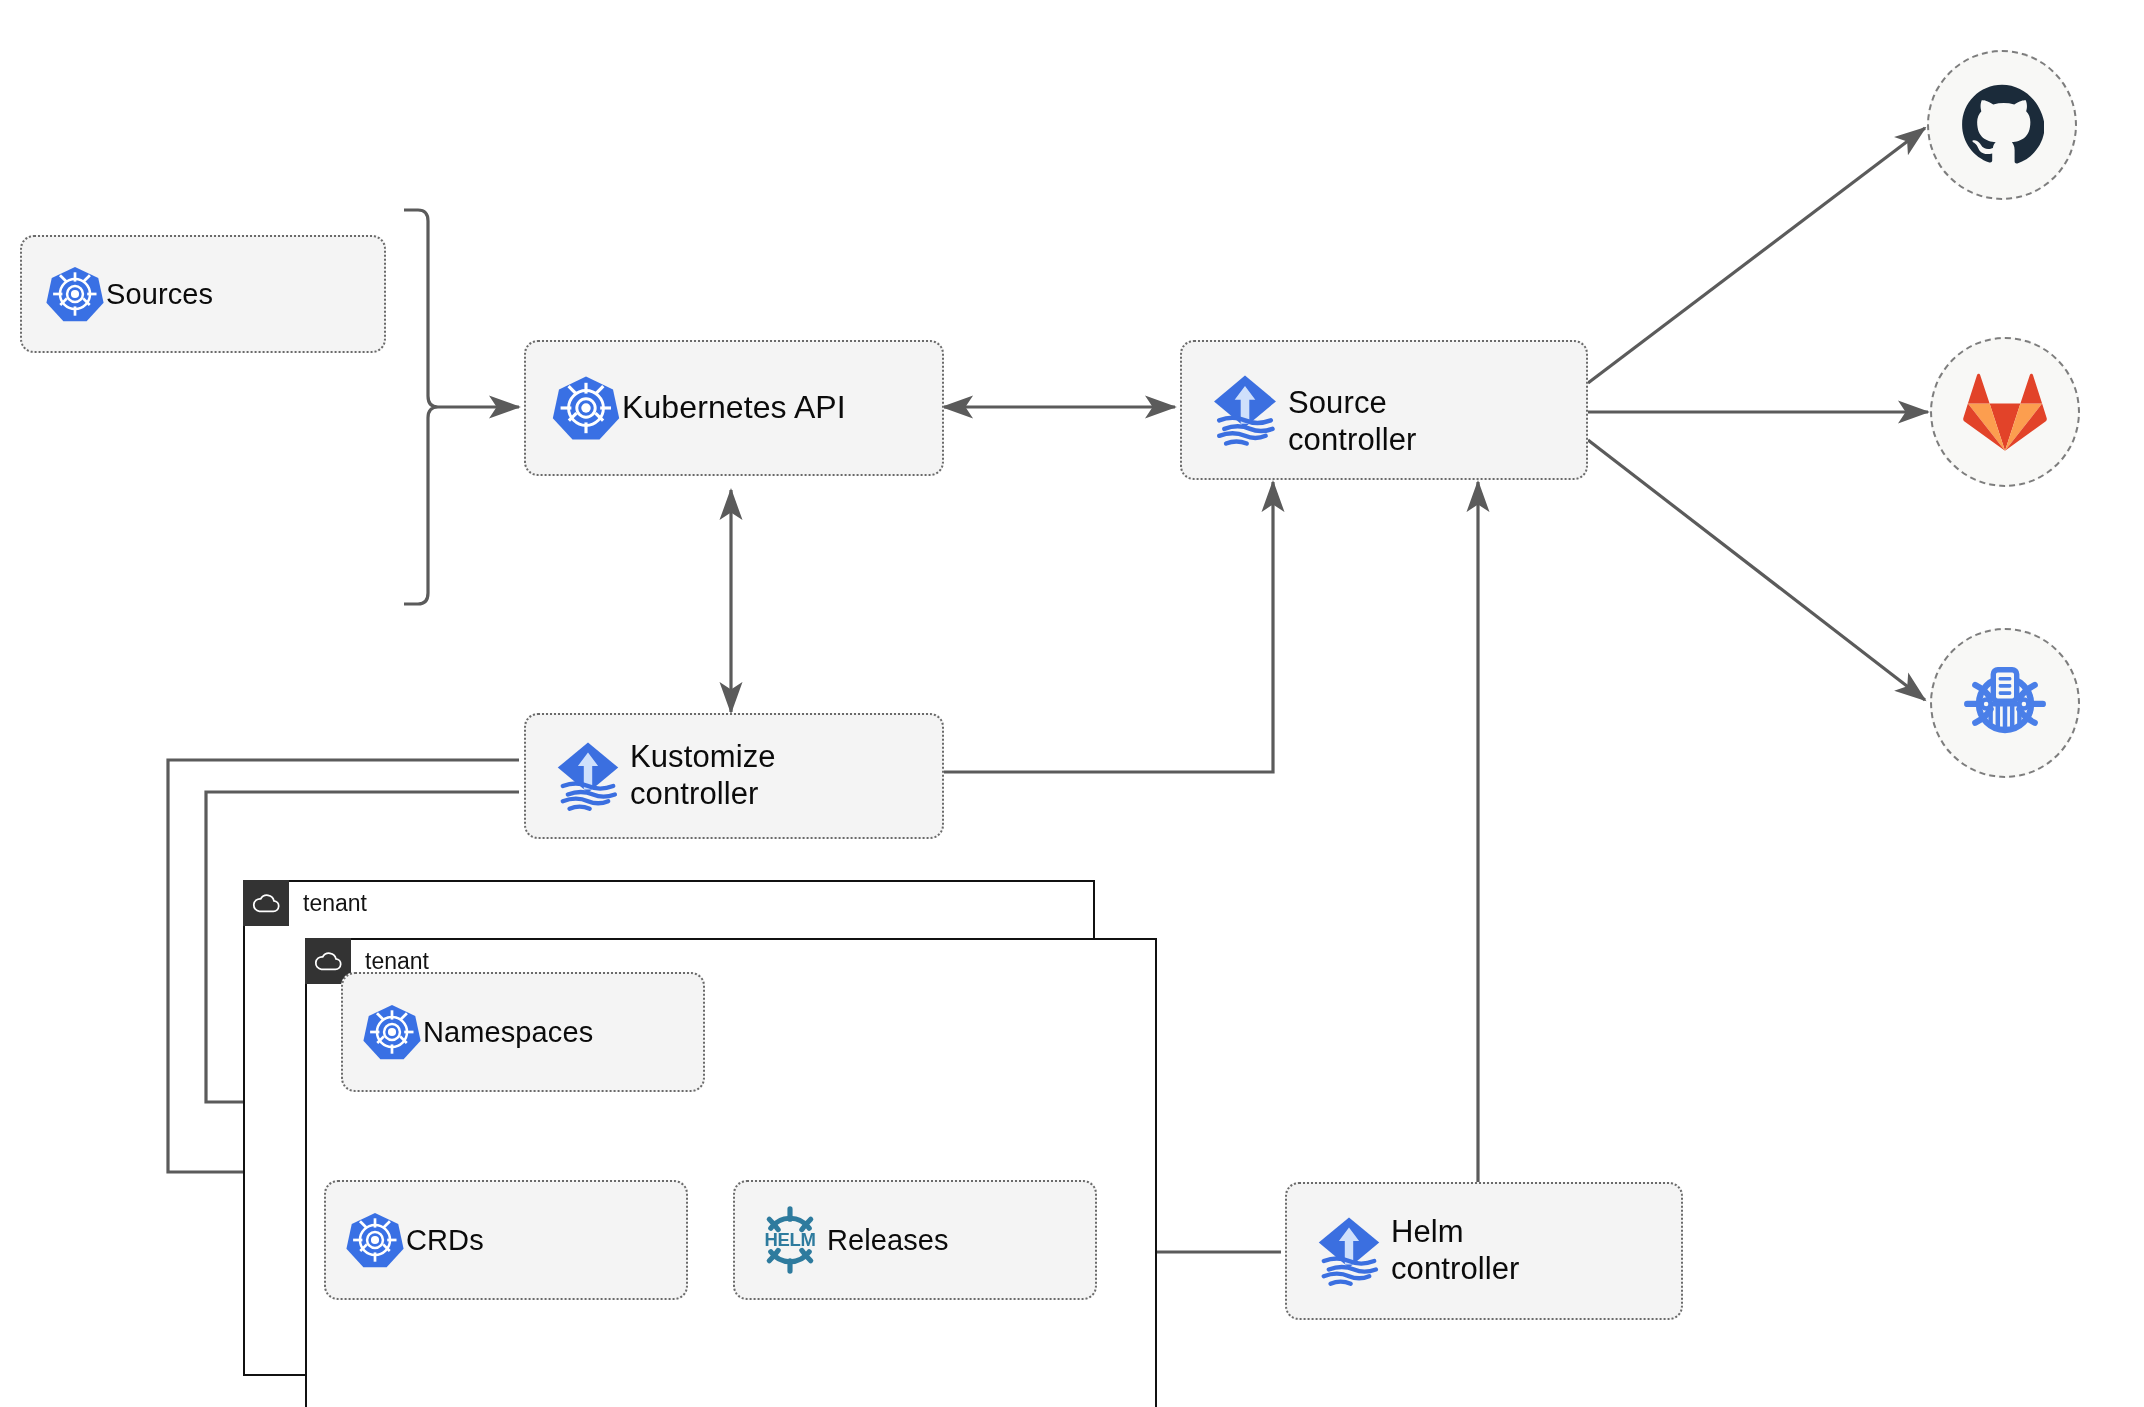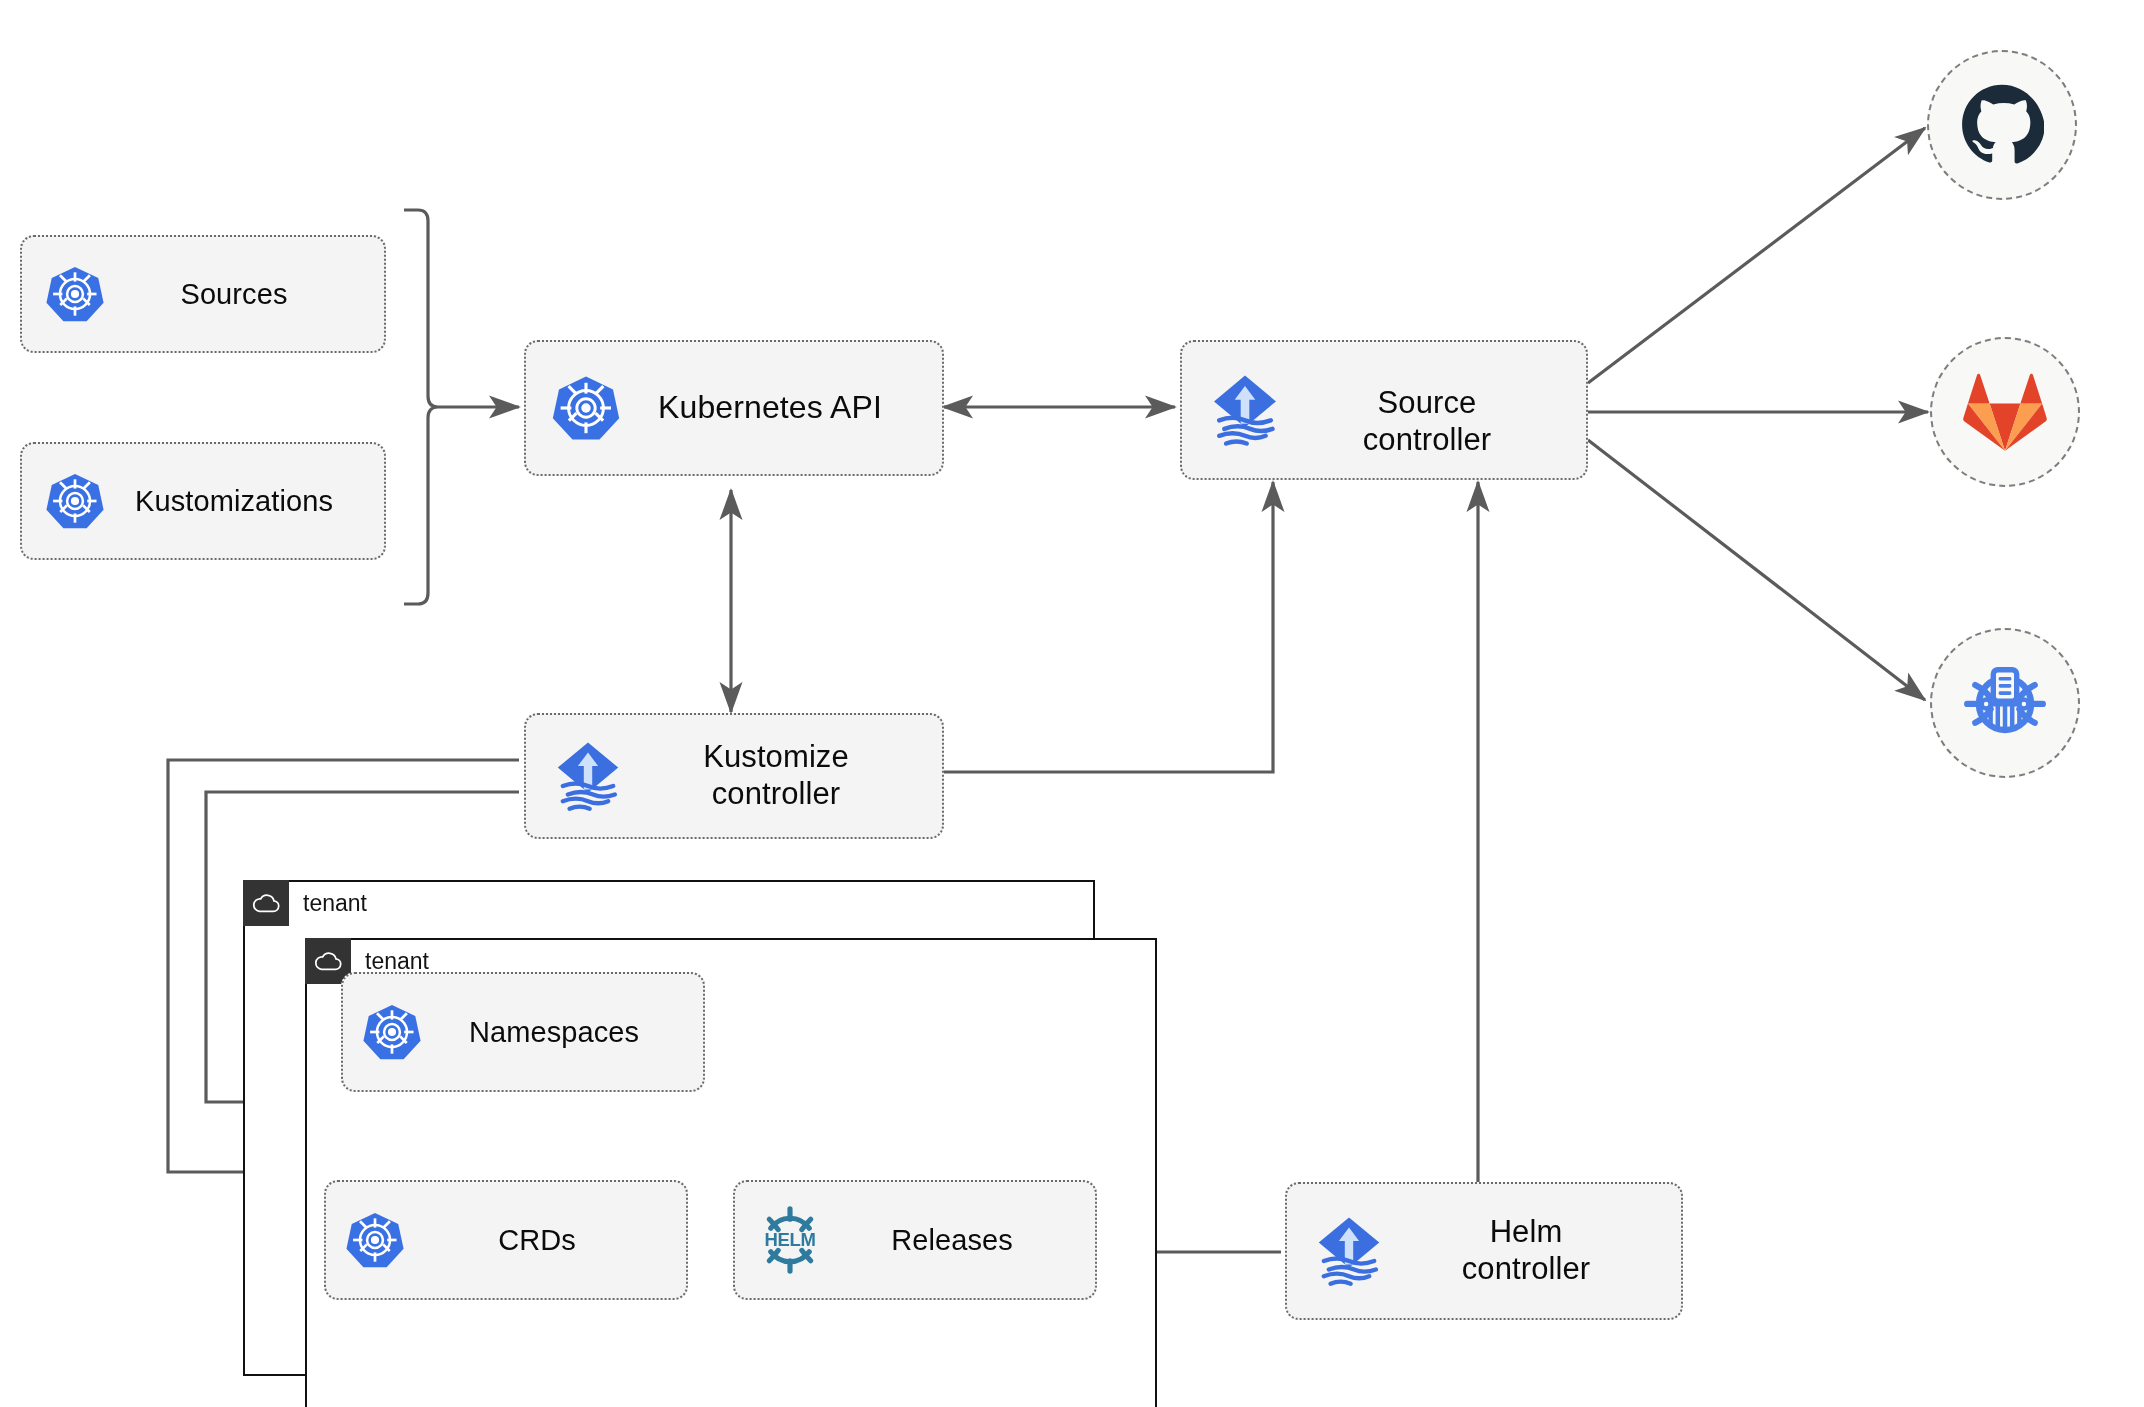--- a/index.html
+++ b/index.html
@@ -36,21 +36,21 @@
     justify-content: flex-start;
   }
   .node .ico {
     flex: 0 0 auto;
     display: flex;
     align-items: center;
     justify-content: center;
   }
   .node .lbl {
     flex: 1 1 auto;
-    text-align: center;
+    text-align: left;
     color: #0b0b0b;
     font-size: 29px;
     line-height: 1.18;
     white-space: pre-line;
     letter-spacing: .1px;
   }
 
   
   .circle {
     position: absolute;
@@ -160,41 +160,20 @@
           <path d="M46.4 11.6l2 2-6.8 6.8-2-2z"></path>
           <path d="M22.6 35.5l2 2-6.8 6.8-2-2z"></path>
           <circle cx="32" cy="32" r="15.5" fill="none" stroke="#ffffff" stroke-width="2.6"></circle>
           <circle cx="32" cy="32" r="8.2" fill="none" stroke="#ffffff" stroke-width="2.6"></circle>
         </g>
       </svg>
     </span>
     <span class="lbl">Sources</span>
   </div>
 
-  <div class="node z3" style="left:20px; top:442px; width:366px; height:118px; padding:0 22px;">
-    <span class="ico">
-      <svg width="62" height="62" viewBox="0 0 64 64">
-        <path d="M32 4 L56 15.5 L61.5 41 L44 60 H20 L2.5 41 L8 15.5 Z" fill="#3970e4"></path>
-        <g fill="#ffffff">
-          <circle cx="32" cy="32" r="4.2"></circle>
-          <path d="M30.6 9.6h2.8v9.6h-2.8z"></path>
-            <path d="M30.6 44.8h2.8v9.6h-2.8z"></path>
-          <path d="M9.4 30.6h9.6v2.8H9.4z"></path>
-            <path d="M44.6 30.6h9.6v2.8h-9.6z"></path>
-          <path d="M15.5 13.6l2-2 6.8 6.8-2 2z"></path>
-            <path d="M39.4 37.5l2-2 6.8 6.8-2 2z"></path>
-          <path d="M46.4 11.6l2 2-6.8 6.8-2-2z"></path>
-            <path d="M22.6 35.5l2 2-6.8 6.8-2-2z"></path>
-          <circle cx="32" cy="32" r="15.5" fill="none" stroke="#ffffff" stroke-width="2.6"></circle>
-          <circle cx="32" cy="32" r="8.2" fill="none" stroke="#ffffff" stroke-width="2.6"></circle>
-        </g>
-      </svg>
-    </span>
-    <span class="lbl">Kustomizations</span>
-  </div>
 
   <div class="node z3" style="left:524px; top:340px; width:420px; height:136px; padding:0 24px;">
     <span class="ico">
       <svg width="72" height="72" viewBox="0 0 64 64">
         <path d="M32 4 L56 15.5 L61.5 41 L44 60 H20 L2.5 41 L8 15.5 Z" fill="#3970e4"></path>
         <g fill="#ffffff">
           <circle cx="32" cy="32" r="4.2"></circle>
           <path d="M30.6 9.6h2.8v9.6h-2.8z"></path>
             <path d="M30.6 44.8h2.8v9.6h-2.8z"></path>
           <path d="M9.4 30.6h9.6v2.8H9.4z"></path>

